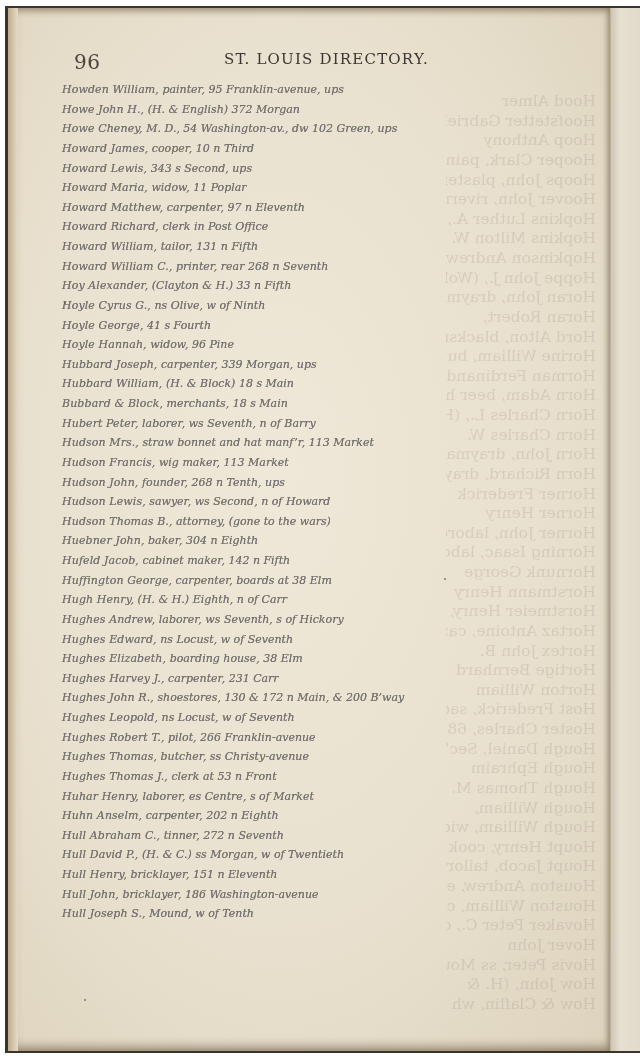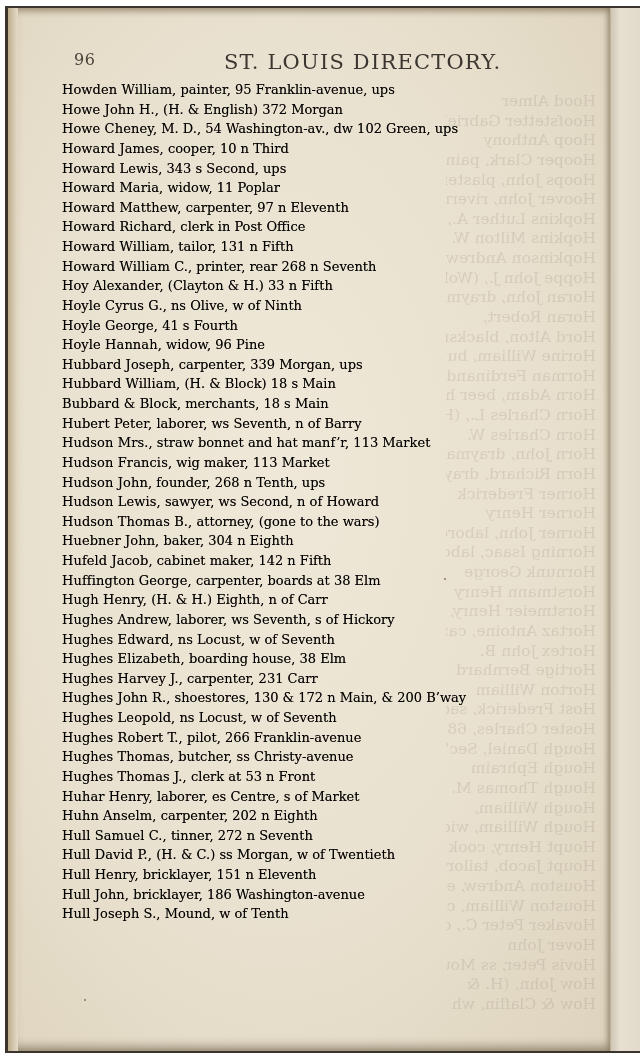--- a/index.html
+++ b/index.html
@@ -35,33 +35,34 @@
     text-align: left;
     white-space: nowrap; overflow: hidden;
     filter: blur(0.4px);
   }
   .header {
     position: absolute; left: 74px; top: 48px; width: 510px; height: 24px;
     color: #3b3630;
   }
   .page-number {
     position: absolute; left: 0; top: 2px;
-    font-size: 16px; letter-spacing: 0.5px;
+    font-size: 20px; letter-spacing: 0.5px;
     color: #4a443c;
   }
   .running-head {
     position: absolute; left: 150px; top: 2px;
-    font-size: 21px; letter-spacing: 1.2px;
+    font-size: 15px; letter-spacing: 1.2px;
     color: #3b3630;
   }
   .entries {
     position: absolute; left: 62px; top: 80px; width: 540px;
-    color: #000000;
-    font-size: 13px;
+    color: #737373;
+    font-size: 11px;
     line-height: 19.62px;
+    font-style: italic;
   }
   .entry {
     white-space: nowrap;
     text-shadow: 0 0 0.4px rgba(60,50,40,0.6);
   }
   .entry .name { letter-spacing: 0.1px; }
   .entry .detail { letter-spacing: 0; }
   .speck {
     position: absolute; width: 2px; height: 2px; border-radius: 1px;
     background: rgba(60,50,40,0.6);
@@ -163,21 +164,21 @@
     <div class="entry"><span class="name">Hughes Edward,</span><span class="detail"> ns Locust, w of Seventh</span></div>
     <div class="entry"><span class="name">Hughes Elizabeth,</span><span class="detail"> boarding house, 38 Elm</span></div>
     <div class="entry"><span class="name">Hughes Harvey J.,</span><span class="detail"> carpenter, 231 Carr</span></div>
     <div class="entry"><span class="name">Hughes John R.,</span><span class="detail"> shoestores, 130 &amp; 172 n Main, &amp; 200 B’way</span></div>
     <div class="entry"><span class="name">Hughes Leopold,</span><span class="detail"> ns Locust, w of Seventh</span></div>
     <div class="entry"><span class="name">Hughes Robert T.,</span><span class="detail"> pilot, 266 Franklin-avenue</span></div>
     <div class="entry"><span class="name">Hughes Thomas,</span><span class="detail"> butcher, ss Christy-avenue</span></div>
     <div class="entry"><span class="name">Hughes Thomas J.,</span><span class="detail"> clerk at 53 n Front</span></div>
     <div class="entry"><span class="name">Huhar Henry,</span><span class="detail"> laborer, es Centre, s of Market</span></div>
     <div class="entry"><span class="name">Huhn Anselm,</span><span class="detail"> carpenter, 202 n Eighth</span></div>
-    <div class="entry"><span class="name">Hull Samuel C.,</span><span class="detail"> tinner, 272 n Seventh</span></div>
+    <div class="entry"><span class="name">Hull Abraham C.,</span><span class="detail"> tinner, 272 n Seventh</span></div>
     <div class="entry"><span class="name">Hull David P.,</span><span class="detail"> (H. &amp; C.) ss Morgan, w of Twentieth</span></div>
     <div class="entry"><span class="name">Hull Henry,</span><span class="detail"> bricklayer, 151 n Eleventh</span></div>
     <div class="entry"><span class="name">Hull John,</span><span class="detail"> bricklayer, 186 Washington-avenue</span></div>
     <div class="entry"><span class="name">Hull Joseph S.,</span><span class="detail"> Mound, w of Tenth</span></div>
   </div>
 
 <span class="speck" style="left:64px;top:302px;"></span>
 <span class="speck" style="left:444px;top:578px;"></span>
 <span class="speck" style="left:84px;top:999px;width:1.5px;height:1.5px;"></span>
 

